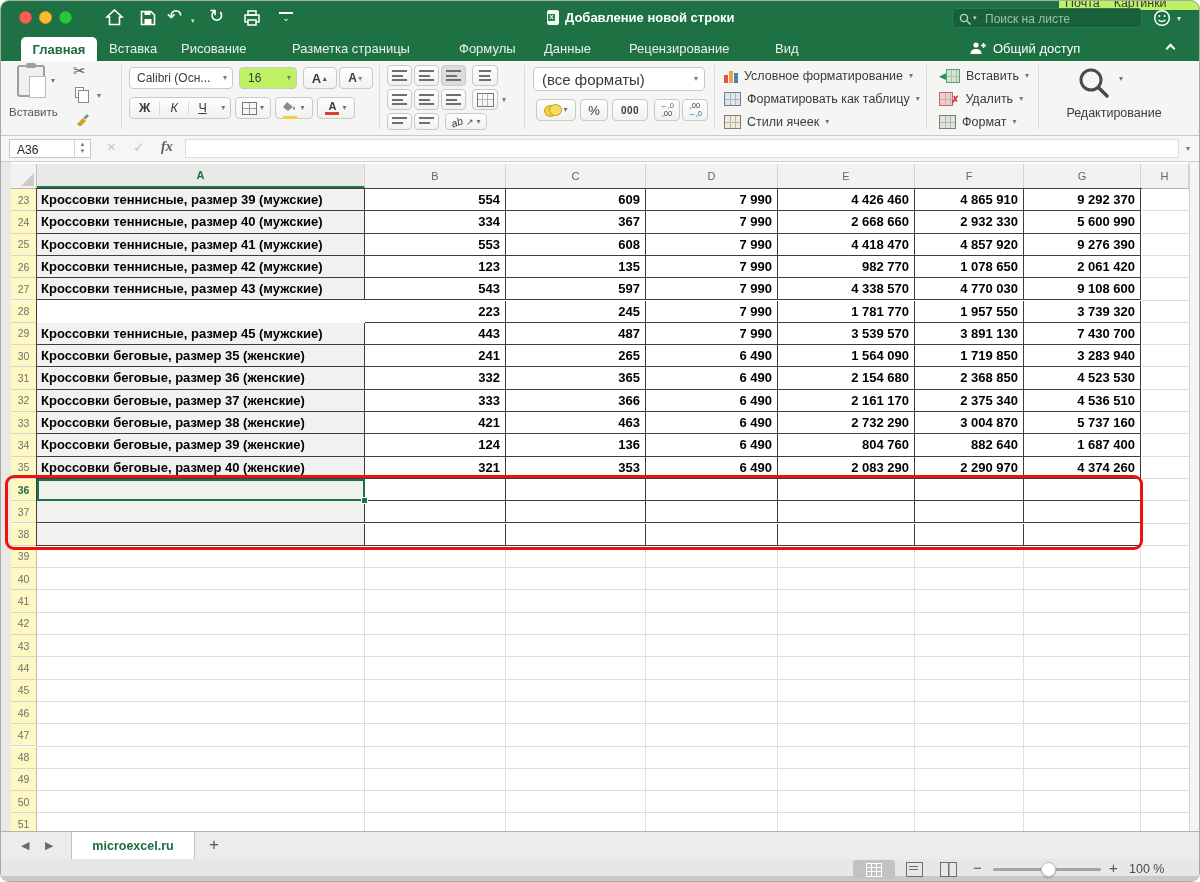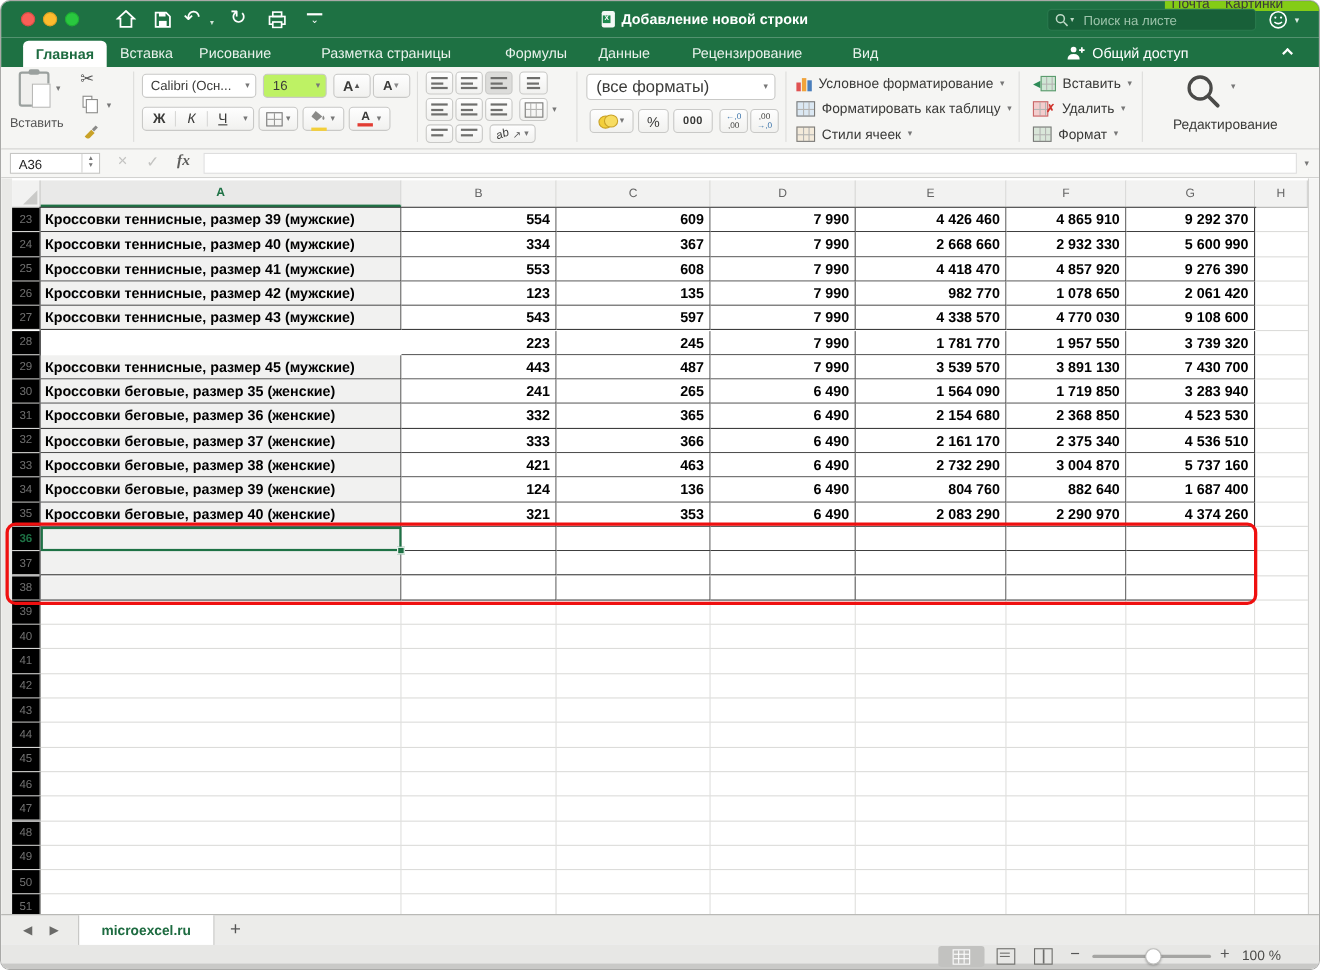--- a/index.html
+++ b/index.html
@@ -34,21 +34,21 @@
         linear-gradient(#b5b5b3,#b5b5b3) 9.5px 0/1px 12px no-repeat;}
   .colorbar{width:14px;height:3px;margin-top:1px;}
   .styrow{display:flex;align-items:center;gap:6px;}
   
   .fbar{background:#f6f6f4;border-bottom:1px solid #cfcfcd;}
   .whitebox{background:#fff;border:1px solid #c6c6c4;}
   
   .ch{background:#f2f2f1;border-right:1px solid #d2d2d0;border-bottom:1px solid #b5b5b3;
       color:#666;font-size:11px;display:flex;align-items:center;justify-content:center;}
   .ch.active{color:#1e7245;font-weight:700;background:#e9e9e8;border-bottom:3px solid #1e7245;}
-  .rh{background:#000000;border-right:1px solid #bdbdbb;border-bottom:1px solid #d5d5d3;
+  .rh{background:#fef9c3;border-right:1px solid #bdbdbb;border-bottom:1px solid #d5d5d3;
       color:#707070;font-size:10.5px;display:flex;align-items:center;justify-content:center;}
   .rh.active{color:#1e7245;font-weight:700;}
   .cell{border-right:1px solid #3e3e3e;border-bottom:1px solid #3e3e3e;background:#fff;
         font-size:13px;font-weight:600;color:#000;line-height:21px;overflow:hidden;white-space:nowrap;}
   .acell{background:#f1f1f0;padding-left:4px;}
   .vcell{text-align:right;padding-right:5px;}
   
   .tabstrip{background:#ececea;border-top:1px solid #b3b3b1;}
   .statusbar{background:#e7e7e5;}
   .chev{display:inline-block;width:7px;height:7px;border-top:2px solid #fff;border-right:2px solid #fff;
@@ -88,21 +88,21 @@
     </div>
     <div class="abs" style="left:278px;top:11px;width:14px;border-top:2px solid #fff;">
       <div style="color:#fff;font-size:9px;text-align:center;line-height:9px;">⌄</div>
     </div>
 
     <div class="abs" style="left:546px;top:9px;width:12px;height:15px;background:#f4f9f6;border-radius:2px;">
       <div style="position:absolute;left:1px;top:4px;width:7px;height:7px;background:#1d8a4e;color:#fff;font-size:6px;line-height:7px;text-align:center;font-weight:700;">X</div>
     </div>
     <div class="abs" style="left:564px;top:9px;color:#fff;font-size:13px;font-weight:700;white-space:nowrap;">Добавление новой строки</div>
 
-    <div class="abs" style="left:1058px;top:0;width:142px;height:9px;background:#84cc16;overflow:hidden;">
+    <div class="abs" style="left:1058px;top:0;width:142px;height:9px;background:#bef264;overflow:hidden;">
       <div style="position:absolute;left:6px;top:-5px;font-size:12.5px;color:#3a3a3a;white-space:nowrap;">
         <span>Почта</span>&nbsp;&nbsp;&nbsp;
         <span>Картинки</span>
       </div>
     </div>
 
     <div class="abs" style="left:951px;top:7px;width:190px;height:20px;background:#186039;border:1px solid #2a7a4e;border-radius:4px;">
       <span style="position:absolute;left:6px;top:3px;">
         <svg width="13" height="13" viewBox="0 0 13 13">
             <circle cx="5" cy="5" r="3.6" fill="none" stroke="#bed8c6" stroke-width="1.4"></circle>

